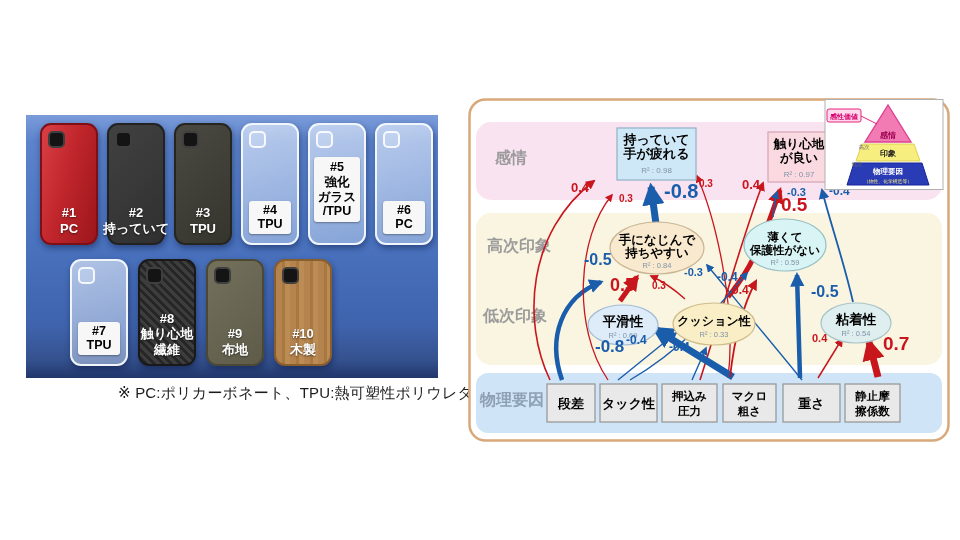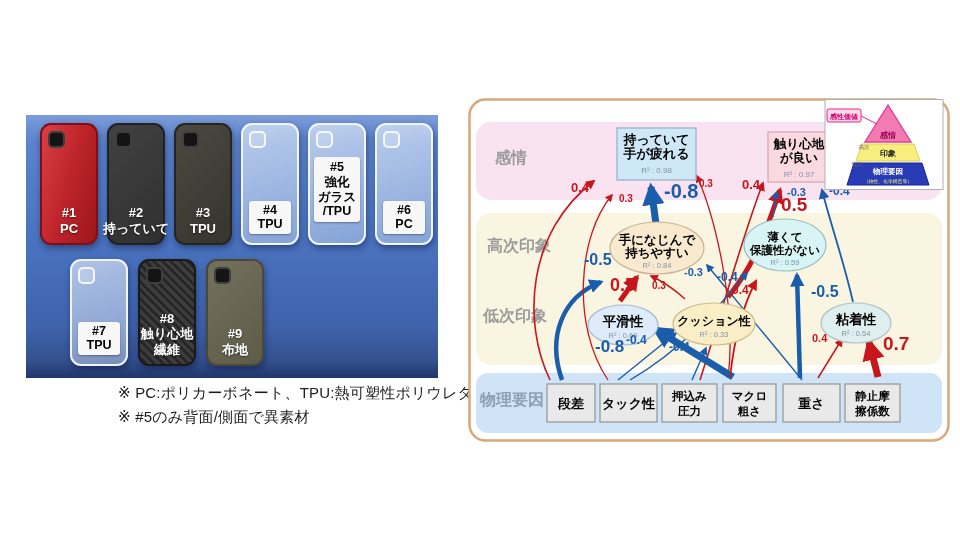--- a/index.html
+++ b/index.html
@@ -110,24 +110,30 @@
             <div>繊維</div>
           </div>
         </div>
         <div class="case s-fabric">
           <div class="cam"></div>
           <div class="lbl plain">
             <div>#9</div>
             <div>布地</div>
           </div>
         </div>
+        <div class="case s-wood">
+          <div class="cam"></div>
+          <div class="lbl plain">
+            <div>#10</div>
+            <div>木製</div>
+          </div>
+        </div>
       </div>
     </div>
   <div class="caption cap1">※ PC:ポリカーボネート、TPU:熱可塑性ポリウレタン</div>
-  <div class="caption cap2">※ #5のみ背面/側面で異素材</div>
   <div class="diagram">
     <svg id="dsvg" width="484" height="346" viewBox="0 0 484 346">
         <defs>
           <marker id="mr-b" markerUnits="strokeWidth" markerWidth="3.2" markerHeight="3.2" viewBox="0 0 10 10" refX="8" refY="5" orient="auto">
             <path d="M0,0 L10,5 L0,10 z" fill="#c8161d"></path>
           </marker>
           <marker id="mb-b" markerUnits="strokeWidth" markerWidth="3.2" markerHeight="3.2" viewBox="0 0 10 10" refX="8" refY="5" orient="auto">
             <path d="M0,0 L10,5 L0,10 z" fill="#1a5dab"></path>
           </marker>
           <marker id="mr-s" markerUnits="strokeWidth" markerWidth="6" markerHeight="6" viewBox="0 0 10 10" refX="8" refY="5" orient="auto">

